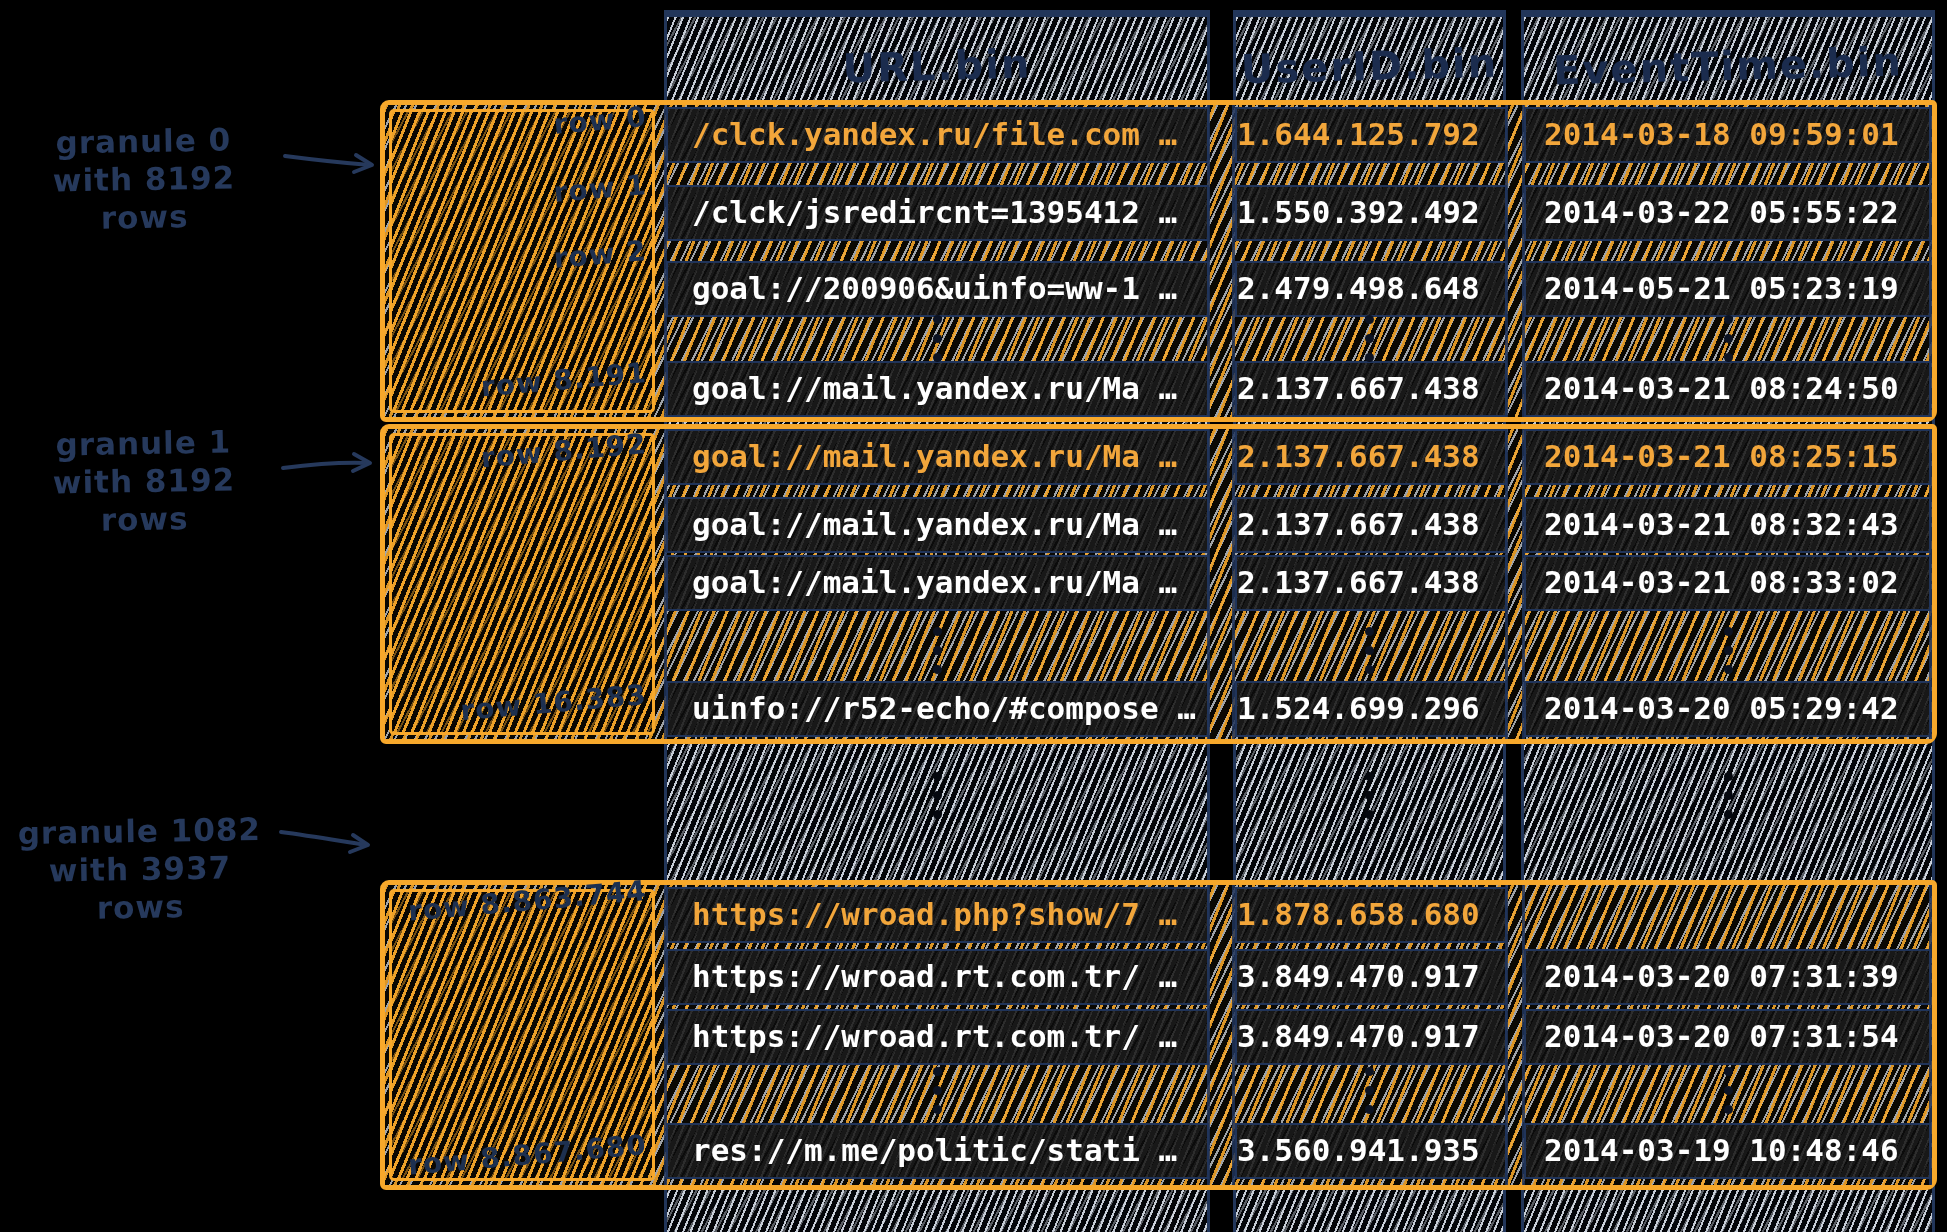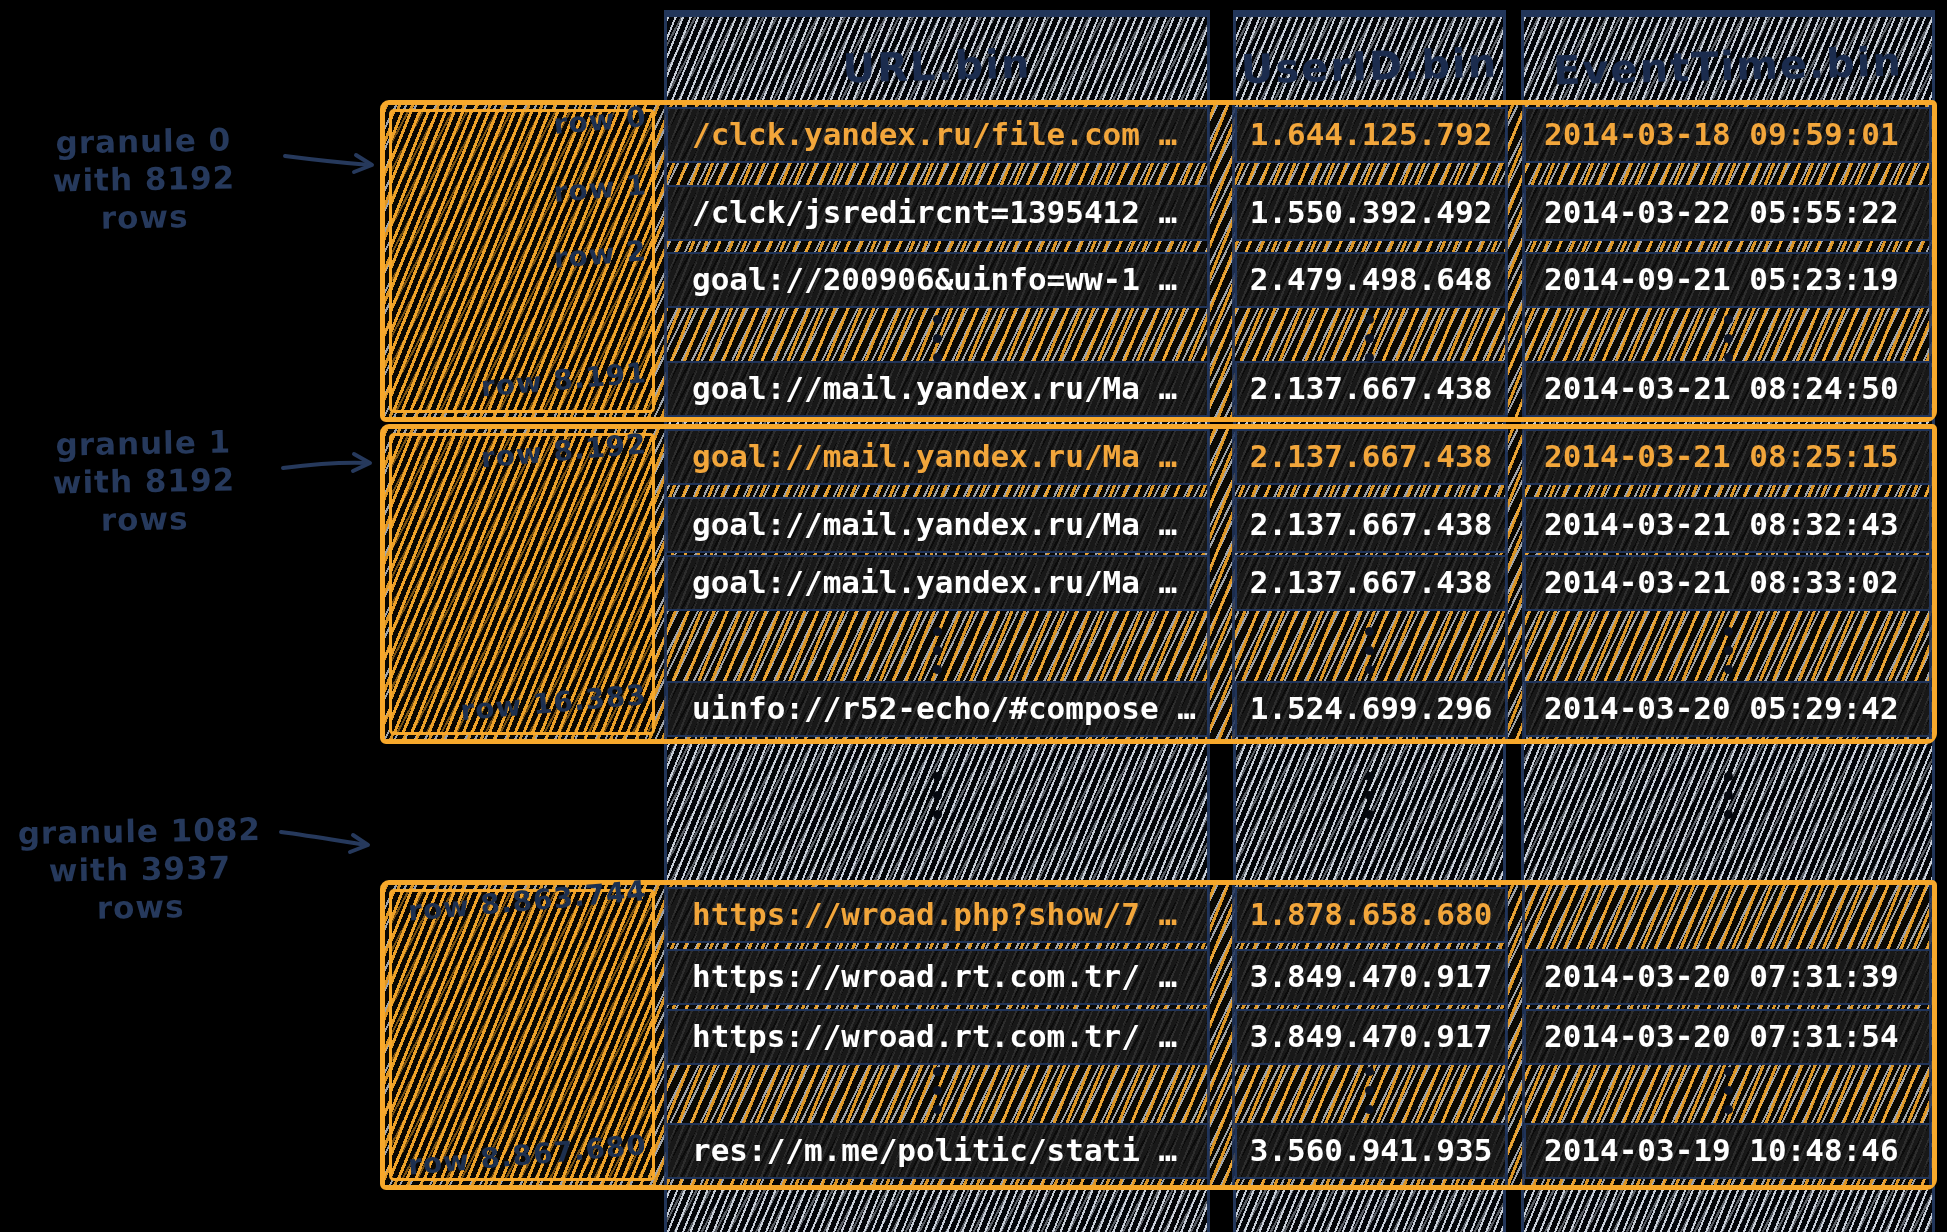--- a/index.html
+++ b/index.html
@@ -62,21 +62,21 @@
     position:absolute; top:0; height:56px; box-sizing:border-box;
     font-family:"DejaVu Sans Mono", monospace; font-weight:700; font-size:31px; line-height:51px;
     color:#ffffff; white-space:nowrap; overflow:hidden;
     background-color:#181818;
     background-image:
       repeating-linear-gradient(112deg, rgba(255,255,255,.09) 0 2px, transparent 2px 7px),
       repeating-linear-gradient(119deg, rgba(0,0,0,.55) 0 2px, transparent 2px 9px);
     border:2px solid #20345a;
   }
   .c-url  { left:281px;  width:543px; padding-left:24px; }
-  .c-uid  { left:850px;  width:272px; text-align:center; }
+  .c-uid  { left:850px;  width:272px; }
   .c-time { left:1139px; width:407px; padding-left:18px; }
   .row-hl .cell { color:#f2a63b; }
   
   .rlabel {
     position:absolute; left:0; width:262px; text-align:right; padding-right:10px; z-index:3;
     font-weight:700; font-size:28px; letter-spacing:1px; color:#1d3050;
     transform:rotate(-5deg);
   }
   
   .dots { position:absolute; z-index:3; }
@@ -141,24 +141,24 @@
     <div class="drow row-hl" style="top:2px">
       <div class="cell c-url">/clck.yandex.ru/file.com …</div>
       <div class="cell c-uid">1.644.125.792</div>
       <div class="cell c-time">2014-03-18 09:59:01</div>
     </div>
     <div class="drow" style="top:80px">
       <div class="cell c-url">/clck/jsredircnt=1395412 …</div>
       <div class="cell c-uid">1.550.392.492</div>
       <div class="cell c-time">2014-03-22 05:55:22</div>
     </div>
-    <div class="drow" style="top:147px">
+    <div class="drow" style="top:156px">
       <div class="cell c-url">goal://200906&amp;uinfo=ww-1 …</div>
       <div class="cell c-uid">2.479.498.648</div>
-      <div class="cell c-time">2014-09-21 05:23:19</div>
+      <div class="cell c-time">2014-05-21 05:23:19</div>
     </div>
     <div class="dots" style="left:548px;top:210px">
         <i></i>
         <i></i>
         <i></i>
       </div>
     <div class="dots" style="left:980px;top:210px">
         <i></i>
         <i></i>
         <i></i>

